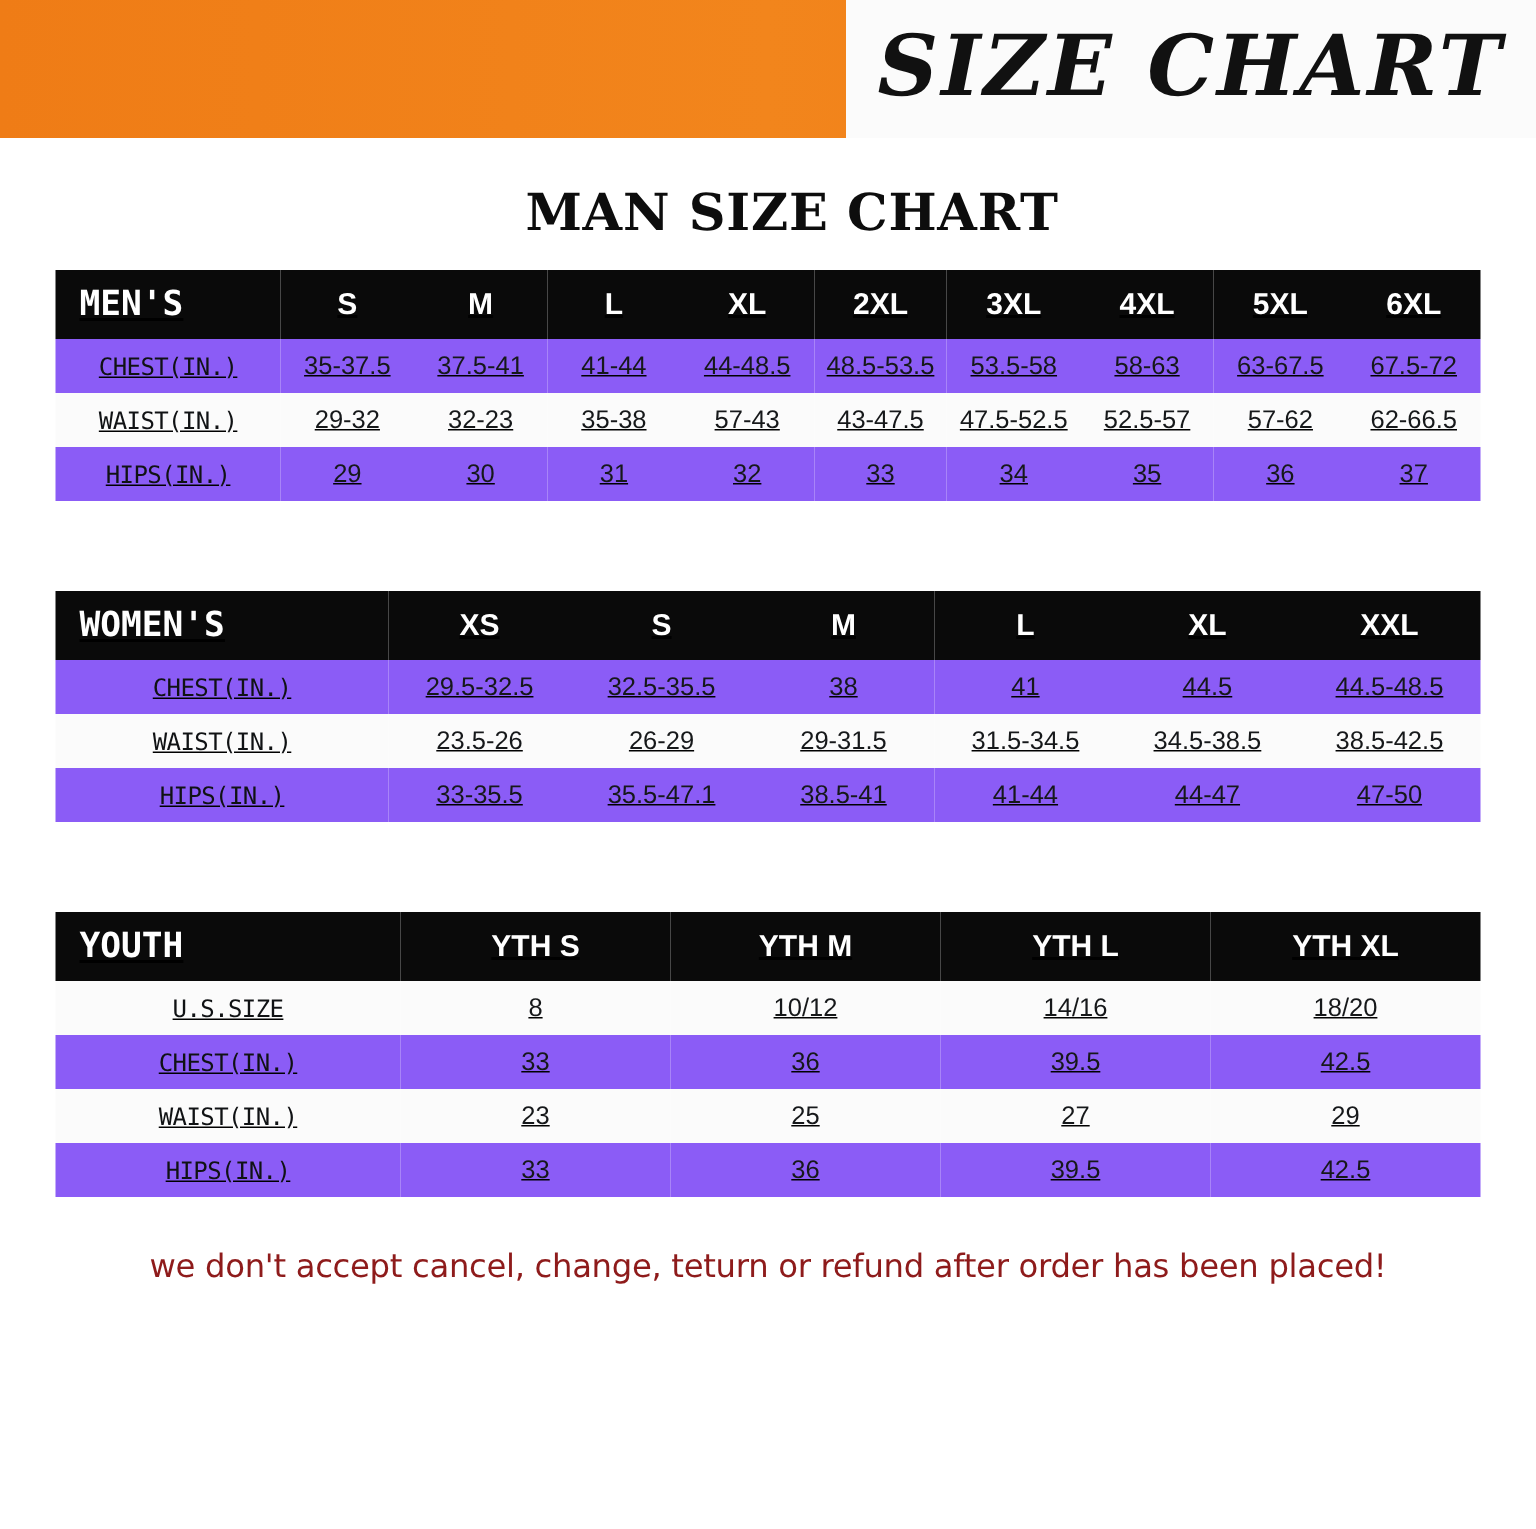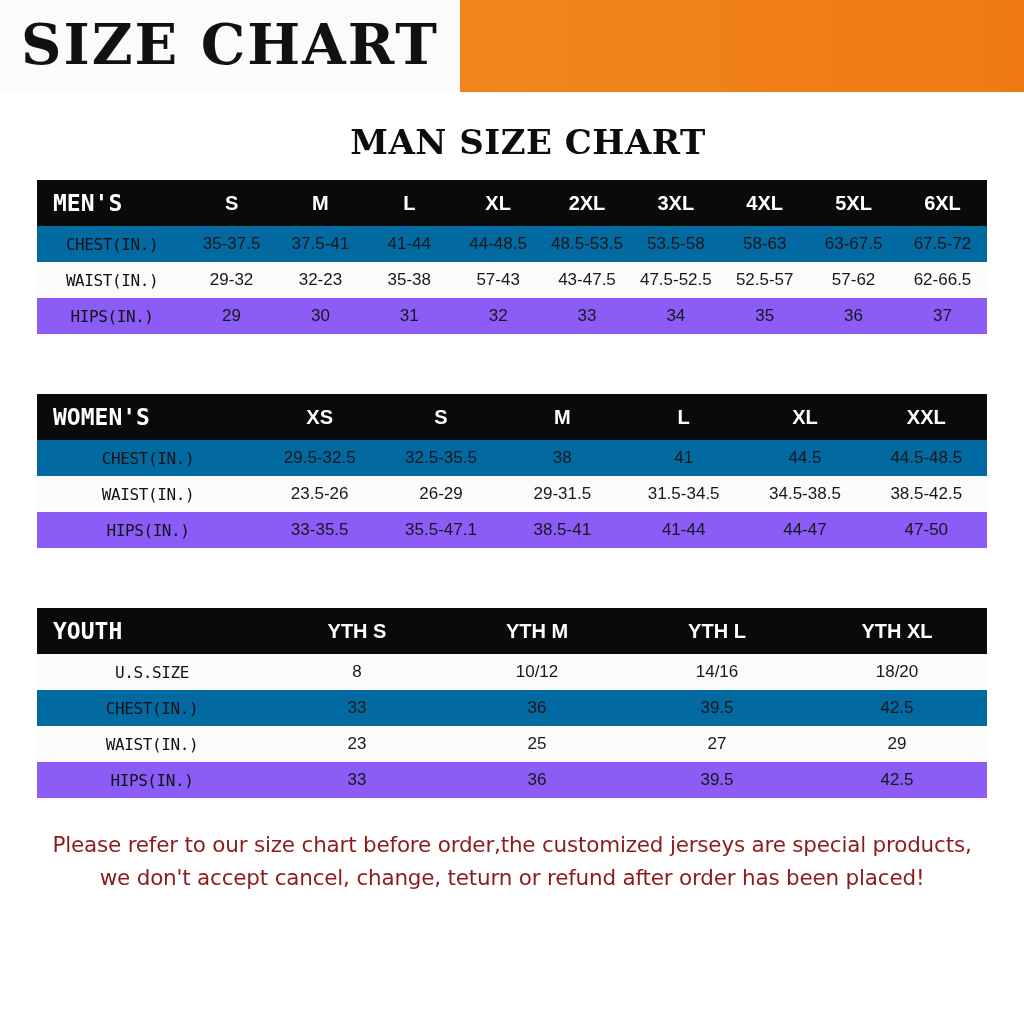--- a/index.html
+++ b/index.html
@@ -22,21 +22,22 @@
   }
 
   
   .banner {
     position: relative;
     height: 92px;
     background: #f07d18;
     background: linear-gradient(90deg, #ef7c16 0%, #f2851c 50%, #ef7a14 100%);
     display: flex;
     align-items: center;
-    justify-content: flex-start;
+    justify-content: flex-end;
+    font-style: italic;
   }
   .banner-inner {
     position: relative;
     width: 460px;
     height: 92px;
     background: #fbfbfb;
     display: flex;
     align-items: center;
     justify-content: center;
   }
@@ -58,20 +59,21 @@
     font-size: 34px;
     color: #0d0d0d;
     letter-spacing: 0.5px;
     padding-left: 32px;
   }
 
   
   .table-wrap {
     margin: 0 auto;
     width: 950px;
+    text-decoration: underline;
   }
   table {
     width: 100%;
     border-collapse: collapse;
     table-layout: fixed;
   }
   thead tr {
     background: #0a0a0a;
   }
   thead th {
@@ -99,21 +101,21 @@
     color: #16181a;
     padding: 8px 2px;
   }
   tbody td.row-label {
     text-align: center;
     font-family: "DejaVu Sans Mono", monospace;
     font-size: 16px;
     letter-spacing: -0.4px;
     color: #101214;
   }
-  tbody tr.band-light { background: #0369a1; }
+  tbody tr.band-light { background: #8b5cf6; }
   tbody tr.band-white { background: #fbfbfb; }
   tbody tr.band-mid   { background: #8b5cf6; }
 
   
   .men-table col.c0 { width: 150px; }
   .men-table col.cx { width: 88.8px; }
 
   
   .women-table col.c0 { width: 222px; }
   .women-table col.cx { width: 121.3px; }
@@ -330,17 +332,16 @@
           <td>39.5</td>
           <td>42.5</td>
         </tr>
       </tbody>
     </table>
   </div>
 
   <div class="spacer-md"></div>
 
   <div class="footer-note">
-    <div>Please refer to our size chart before order,the customized jerseys are special products,</div>
     <div>we don't accept cancel, change, teturn or refund after order has been placed!</div>
   </div>
 
 </div>
 
 </body></html>

